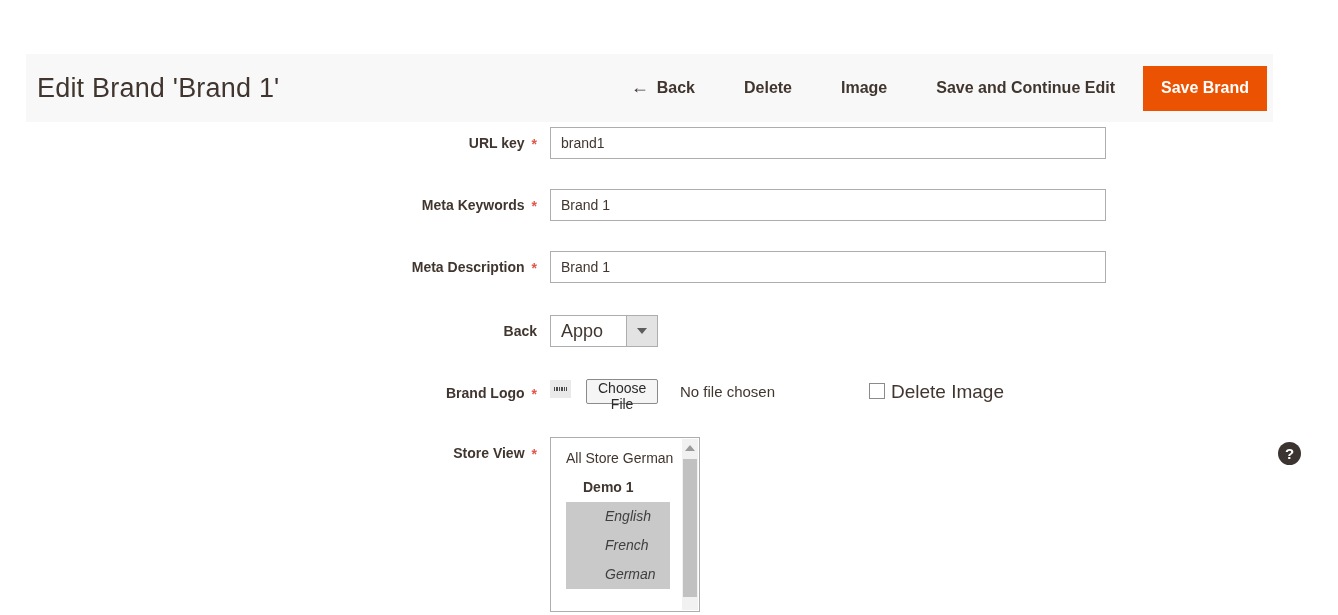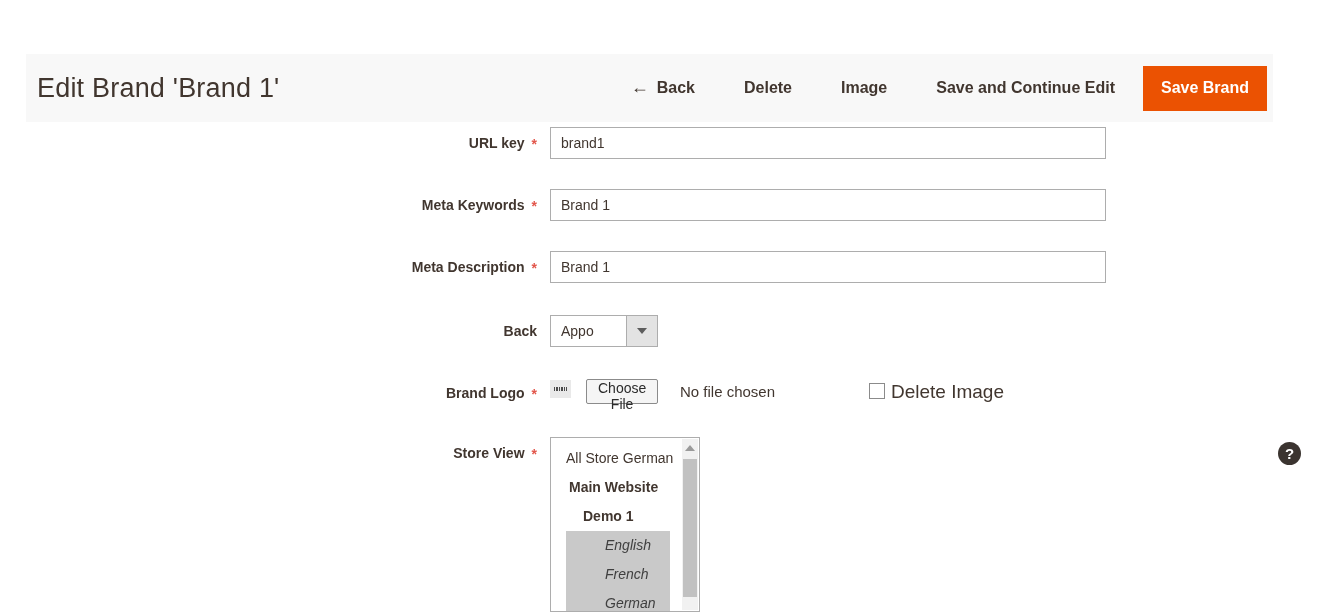--- a/index.html
+++ b/index.html
@@ -50,21 +50,21 @@
     width:556px; height:32px; border:1px solid var(--border,#adadad); background:#fff;
     font-family:"Liberation Sans", sans-serif; font-size:14px; color:var(--text,#41362f);
     padding:0 10px; outline:none;
   }
 
   
   .select-box {
     position:relative; width:108px; height:32px; border:1px solid var(--border,#adadad);
     background:#fff; cursor:pointer;
   }
-  .select-value { position:absolute; left:10px; top:0; line-height:30px; font-size:14px; color:var(--text,#41362f); }
+  .select-value { position:absolute; left:10px; top:0; line-height:30px; font-size:18px; color:var(--text,#41362f); }
   .select-arrow-btn {
     position:absolute; right:0; top:0; width:31px; height:30px;
     background:#e3e3e3; border-left:1px solid var(--border,#adadad);
     display:flex; align-items:center; justify-content:center;
   }
   .tri-down { width:0; height:0; border-left:5px solid transparent; border-right:5px solid transparent; border-top:6px solid #5d5d5d; }
 
   
   .logo-thumb {
     position:absolute; left:0; top:3px; width:21px; height:18px; background:#e9e9e9;
@@ -185,21 +185,20 @@
   </div>
 
   <div class="frow r-store">
     <div class="flabel">
       <span>Store View</span><span class="req">*</span>
     </div>
     <div class="fcontrol">
       <div class="store-list">
         <div>
             <div class="opt opt-root">All Store German</div>
-            <div class="opt opt-website">Main Website</div>
             <div class="opt opt-group">Demo 1</div>
             <div class="sel-block">
               <div class="opt opt-view">English</div>
               <div class="opt opt-view">French</div>
               <div class="opt opt-view">German</div>
             </div>
           </div>
         <div class="list-scrollbar">
           <span class="sb-up"></span>
           <span class="sb-thumb"></span>

